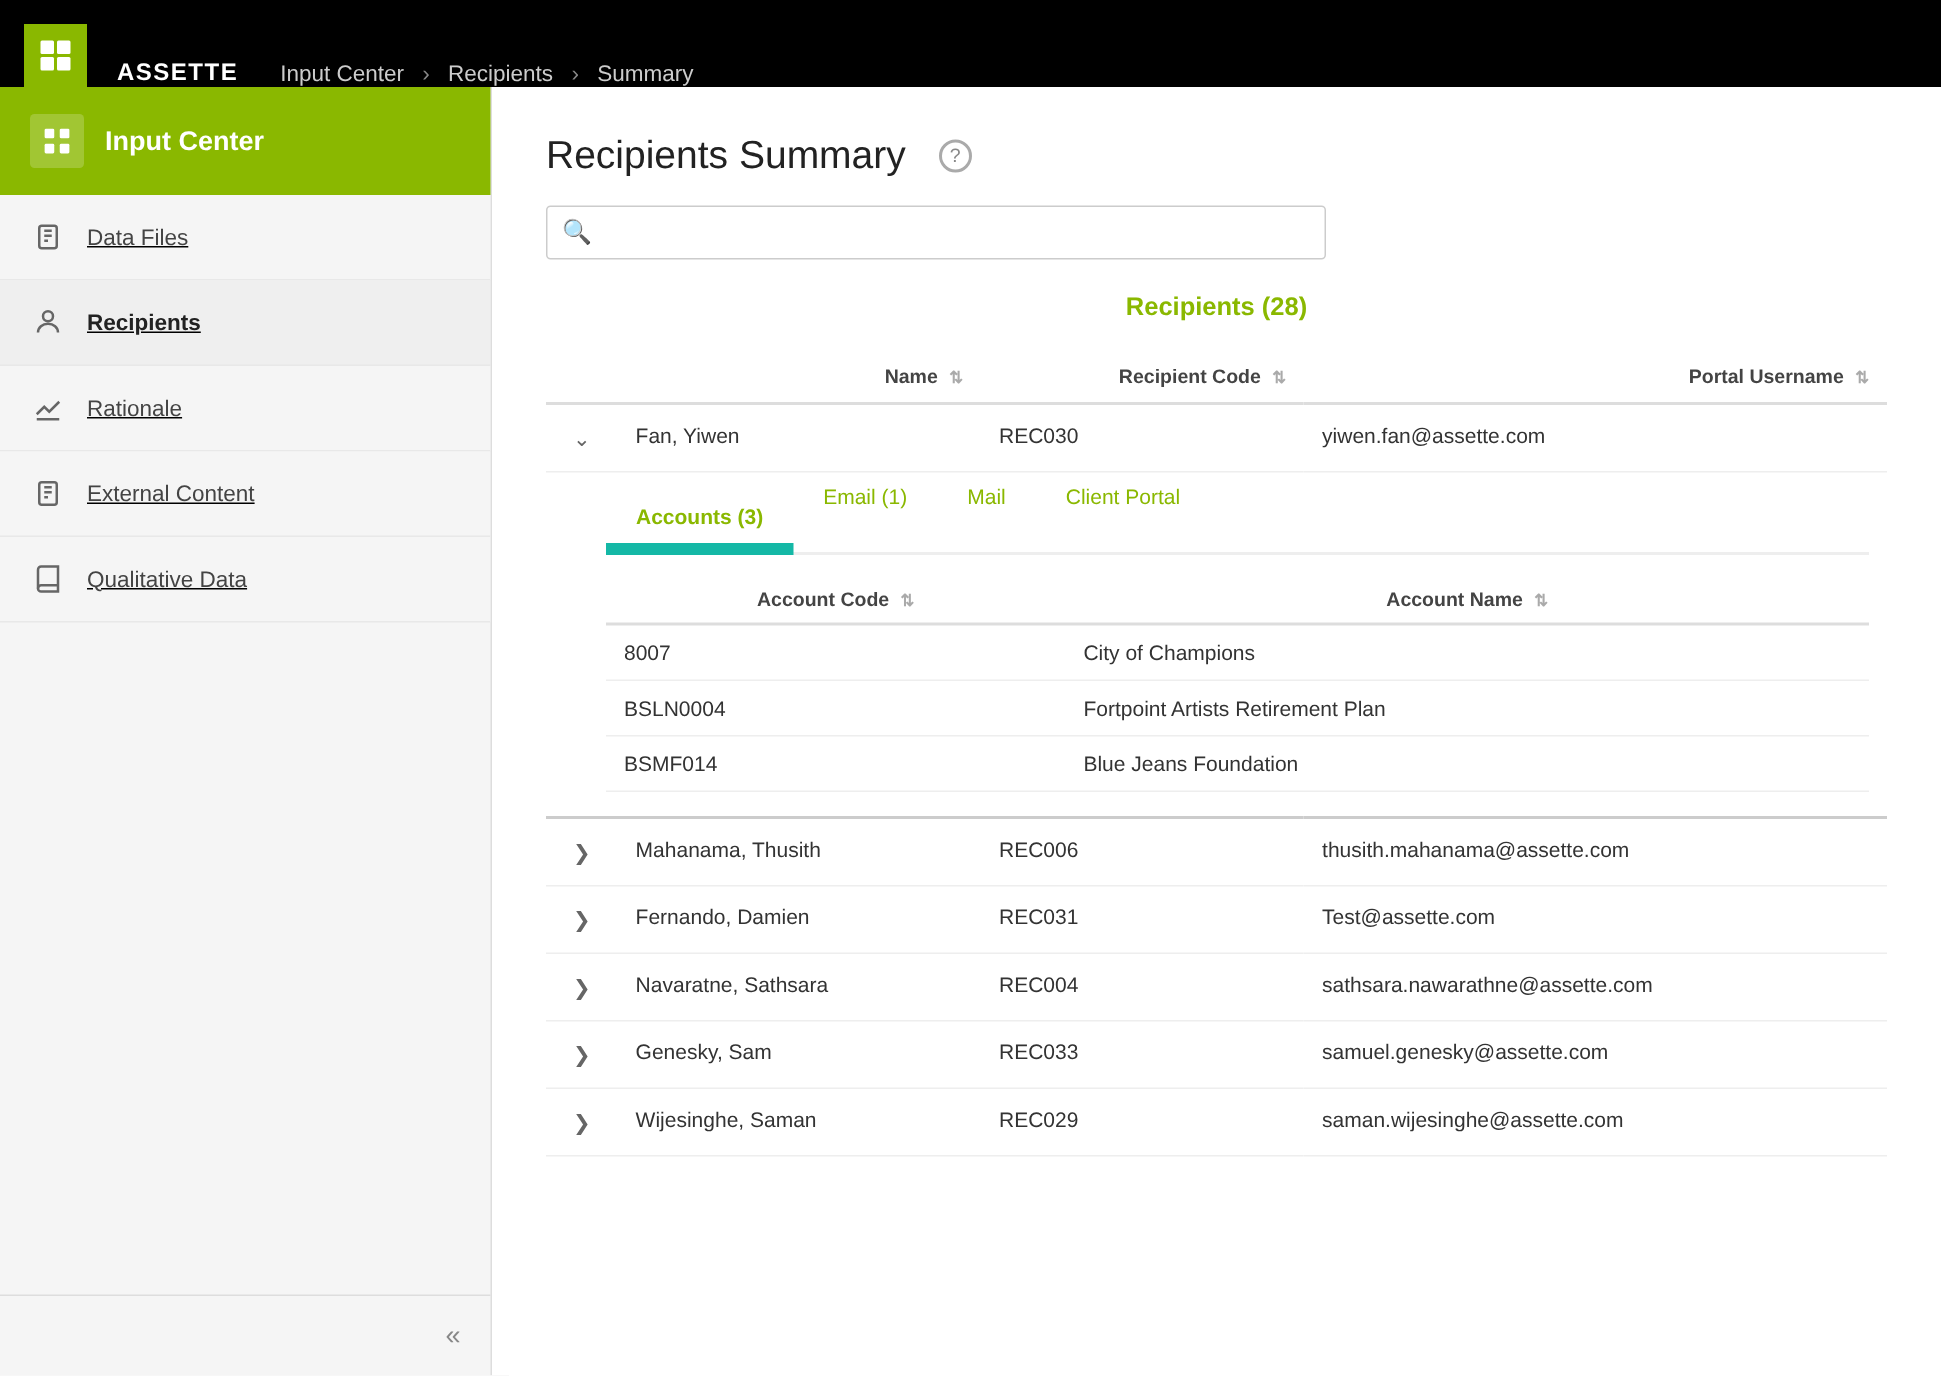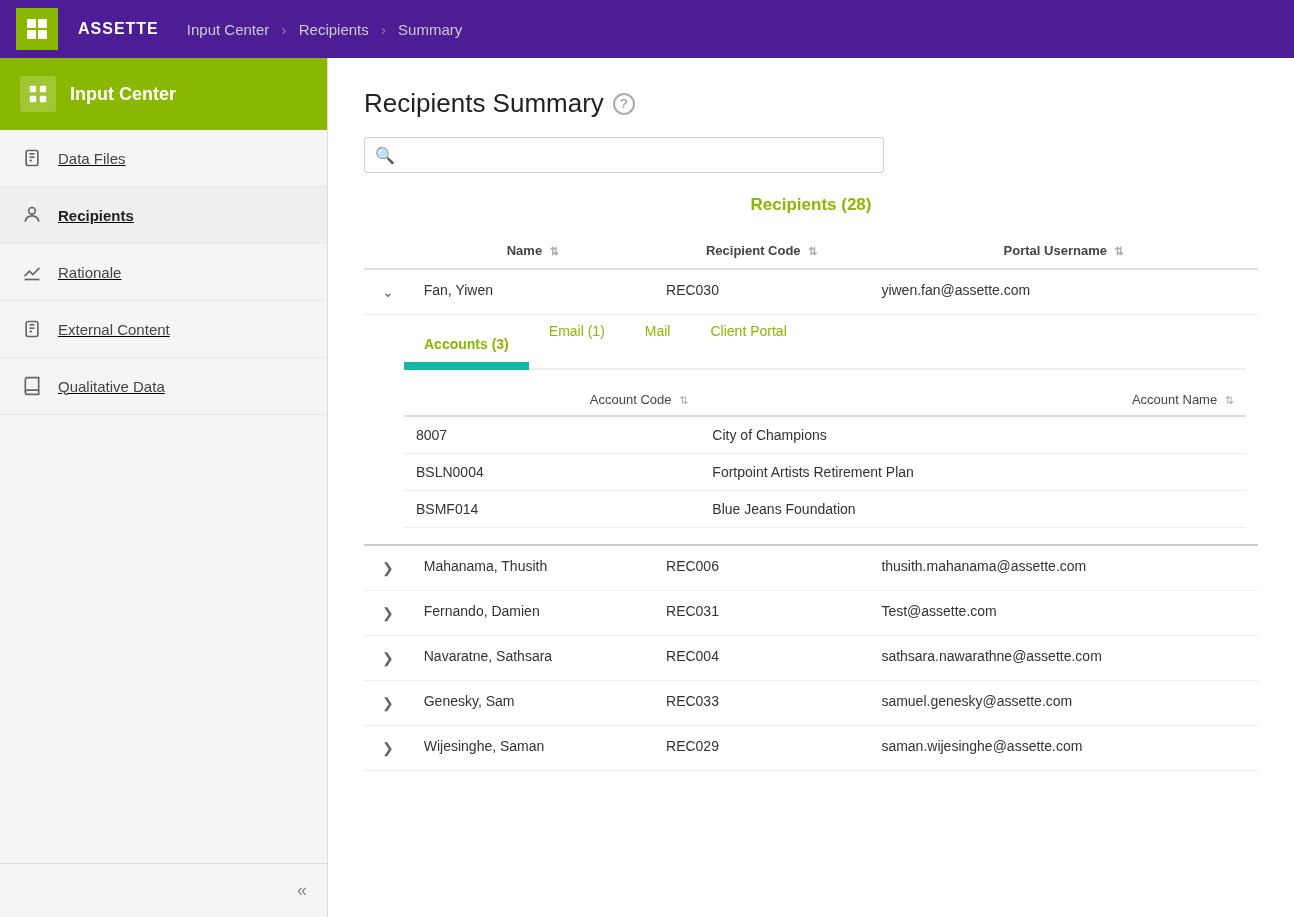--- a/index.html
+++ b/index.html
@@ -1,23 +1,23 @@
 <!DOCTYPE html>
 <html><head>
   <meta charset="utf-8">
   <style>
     * { box-sizing: border-box; margin: 0; padding: 0; }
     body { font-family: 'Segoe UI', Arial, sans-serif; font-size: 14px; background: #f0f0f0; display: flex; flex-direction: column; height: 917px; overflow: hidden; }
 
     
     .topbar {
-      background: #4c1d95;
+      background: #000000;
       height: 58px;
       display: flex;
-      align-items: center;
+      align-items: flex-end;
       padding: 0 16px;
       flex-shrink: 0;
     }
     .topbar-logo {
       width: 42px; height: 42px;
       background: #8ab800;
       display: flex; align-items: center; justify-content: center;
       margin-right: 20px;
       flex-shrink: 0;
     }
@@ -101,21 +101,21 @@
     .main {
       flex: 1;
       background: white;
       overflow-y: auto;
       padding: 30px 36px;
     }
 
     .page-title-row {
       display: flex;
       align-items: center;
-      gap: 9px;
+      gap: 22px;
       margin-bottom: 18px;
     }
     .page-title {
       font-size: 26px;
       font-weight: 300;
       color: #222;
     }
     .help-icon {
       width: 22px; height: 22px;
       border-radius: 50%;
@@ -150,21 +150,21 @@
       color: #8ab800;
       font-size: 17px;
       font-weight: bold;
       margin-bottom: 18px;
       text-align: center;
     }
 
     
     .recipients-table { width: 100%; border-collapse: collapse; }
     .recipients-table th {
-      text-align: center;
+      text-align: right;
       padding: 10px 12px;
       font-weight: 600;
       color: #444;
       font-size: 13px;
       border-bottom: 2px solid #ddd;
     }
     .recipients-table th .sort-icon { color: #aaa; font-size: 11px; margin-left: 4px; }
     .recipients-table td {
       padding: 12px 12px;
       color: #333;
@@ -197,23 +197,23 @@
     }
     .sub-tab.active {
       border-bottom: 8px solid #14b8a6;
       margin-top: 13px;
     }
     .sub-tab:not(.active) { font-weight: normal; }
 
     
     .accounts-table { width: 100%; border-collapse: collapse; }
     .accounts-table th {
-      text-align: right;
+      text-align: center;
       padding: 8px 12px;
-      font-weight: 400;
+      font-weight: 700;
       color: #444;
       font-size: 13px;
       border-bottom: 2px solid #ddd;
     }
     .accounts-table th .sort-icon { color: #aaa; font-size: 11px; margin-left: 4px; }
     .accounts-table td {
       padding: 10px 12px;
       color: #333;
       font-size: 14px;
       border-bottom: 1px solid #eee;

